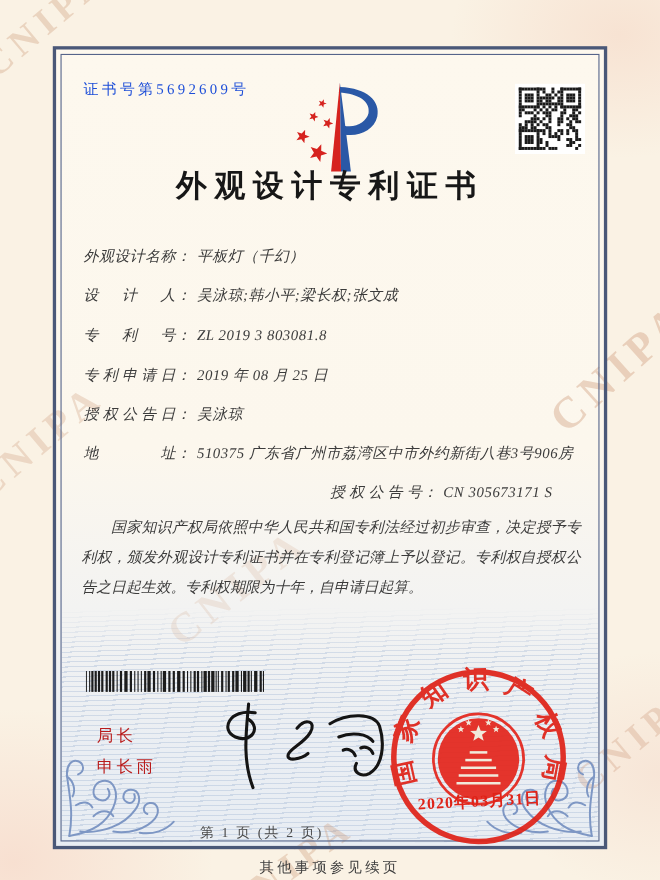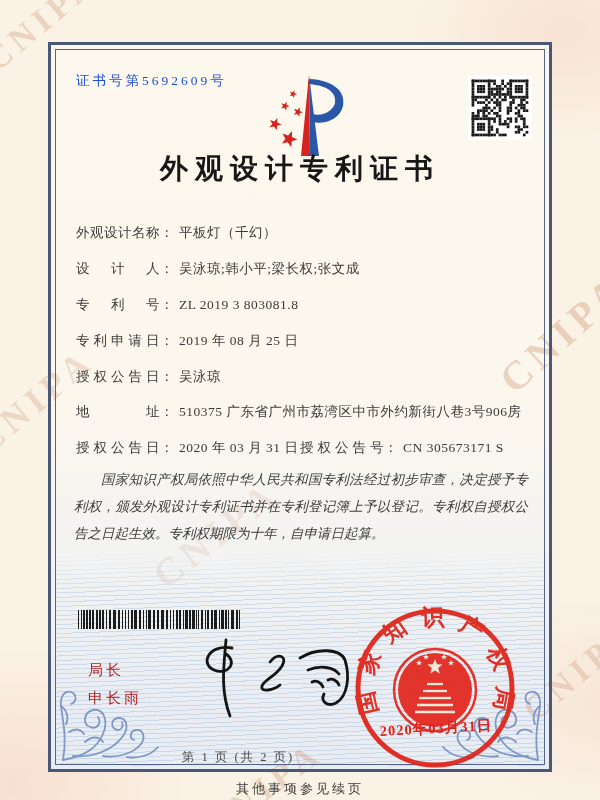--- a/index.html
+++ b/index.html
@@ -56,21 +56,21 @@
   .logo{position:absolute;left:252px;top:72px;z-index:5;}
   .qr{position:absolute;left:468px;top:76px;z-index:5;}
   .title{
     position:absolute;left:0;top:150px;width:600px;z-index:5;
     text-align:center;font-size:28px;font-weight:bold;color:#171717;
     letter-spacing:7px;
     font-family:Liberation Serif, serif;
   }
   .field{
     position:absolute;left:76px;z-index:5;
-    font-size:13.5px;color:#3b3b3b;letter-spacing:0.5px;white-space:nowrap;
+    font-size:13.5px;color:#3b3b3b;letter-spacing:0.5px;white-space:nowrap;font-style:italic;
   }
   .flabel{display:inline-block;width:84px;text-align:justify;text-align-last:justify;}
   .fcolon{display:inline-block;}
   .fvalue{margin-left:5px;}
   .grant2{position:absolute;left:224px;top:0;}
   .paras{
     position:absolute;left:74px;top:466px;width:454px;z-index:5;
     font-size:13.5px;line-height:27px;color:#3b3b3b;text-align:justify;
   }
   .paras p{margin:0;text-indent:2em;font-style:italic;}
@@ -422,21 +422,20 @@
 <div class="field" style="top:332px">
   <span class="flabel">专利申请日</span><span class="fcolon">：</span><span class="fvalue">2019 年 08 月 25 日</span>
 </div>
 <div class="field" style="top:368px">
   <span class="flabel">授权公告日</span><span class="fcolon">：</span><span class="fvalue">吴泳琼</span>
 </div>
 <div class="field" style="top:403px">
   <span class="flabel">地址</span><span class="fcolon">：</span><span class="fvalue">510375 广东省广州市荔湾区中市外约新街八巷3号906房</span>
 </div>
 <div class="field" style="top:439px">
-  <span><span class="flabel">授权公告日</span><span class="fcolon">：</span><span class="fvalue">2020 年 03 月 31 日</span></span>
   <span class="grant2"><span class="flabel">授权公告号</span><span class="fcolon">：</span><span class="fvalue">CN 305673171 S</span></span>
 </div>
 
 <div class="paras">
   <p>国家知识产权局依照中华人民共和国专利法经过初步审查，决定授予专利权，颁发外观设计专利证书并在专利登记簿上予以登记。专利权自授权公告之日起生效。专利权期限为十年，自申请日起算。</p>
 </div>
 
 <svg class="barcode" width="168" height="19" viewBox="0 0 168 19">
   <g id="barcode-bars" fill="#1c1c1c">
       <rect x="0" y="0" width="1" height="19"></rect>

